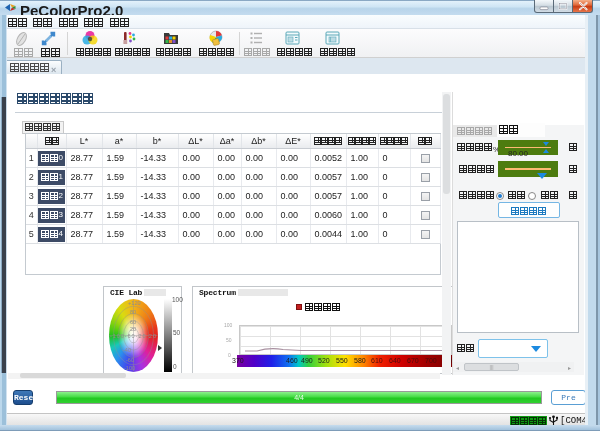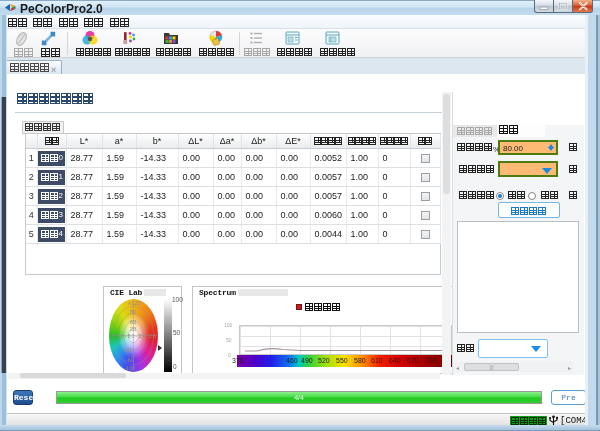--- a/index.html
+++ b/index.html
@@ -6,21 +6,21 @@
 #win{position:absolute;left:0;top:0;width:600px;height:431px;background:#fff;overflow:hidden}
 .abs{position:absolute}
 
 .h{display:inline-block;vertical-align:top;box-sizing:border-box;border:1px solid currentColor;background-image:linear-gradient(currentColor,currentColor),linear-gradient(currentColor,currentColor),linear-gradient(currentColor,currentColor);background-repeat:no-repeat}
 .h9{width:9px;height:9px;background-size:7px 1px,1px 7px,7px 1px;background-position:0 2px,3px 0,0 5px;margin-right:1px}
 .h8{width:8px;height:8px;background-size:6px 1px,1px 6px,6px 1px;background-position:0 2px,3px 0,0 4px;margin-right:1px}
 .h11{width:10px;height:11px;background-size:8px 2px,2px 9px,8px 2px;background-position:0 2px,4px 0,0 6px;margin-right:1px}
 
 #titlebar{left:0;top:0;width:600px;height:15px;background:linear-gradient(180deg,#e3f1fb 0%,#cfe5f5 40%,#b8d4ea 55%,#c4dcef 100%);border-top:1px solid #8aa8c4}
 #ticon{left:5px;top:2px;width:11px;height:11px}
-#ttext{left:20px;top:2px;font-size:12px;font-weight:bold;color:#1a1a1a}
+#ttext{left:20px;top:2px;font-size:15px;font-weight:bold;color:#1a1a1a}
 .capbtn{top:0;height:13px;border:1px solid #5a6a78;border-top:none;background:linear-gradient(180deg,#f4f8fb 0%,#d4dde4 45%,#b9c6d0 50%,#d2dde6 100%)}
 #btnmin{left:534px;width:20px;border-radius:0 0 0 3px}
 #btnmax{left:553px;width:20px}
 #btnclose{left:572px;width:21px;border-radius:0 0 3px 0;background:linear-gradient(180deg,#f5b08a 0%,#e06a3c 40%,#c83c14 55%,#e8764a 100%)}
 
 #menubar{left:0;top:15px;width:600px;height:14px;background:linear-gradient(180deg,#fafdfe,#eef4fa);border-bottom:1px solid #d8e0e8;color:#222}
 .mi{position:absolute;top:3px;line-height:9px}
 
 #toolbar{left:0;top:29px;width:600px;height:29px;background:linear-gradient(180deg,#fcfcfd,#f0f1f3);border-bottom:1px solid #d0d0d0}
 .tlabel{position:absolute;top:19px;font-size:8px;color:#222;white-space:nowrap;line-height:9px}
@@ -46,21 +46,21 @@
 .cb{display:inline-block;width:9px;height:9px;border:1px solid #9aa0a8;background:linear-gradient(180deg,#f4f4f4,#e4e4e4);vertical-align:middle}
 
 .panel{border:1px solid #c2c6ca;background:#fff}
 .ptitle{position:absolute;left:6px;top:1px;font-family:"Liberation Mono",monospace;font-size:8px;font-weight:bold;color:#111;height:9px;line-height:9px;letter-spacing:-0.2px}
 .pbar{position:absolute;top:2px;height:7px;background:#e8e8e8}
 
 #vscroll{left:442px;top:92px;width:9px;height:283px;background:#f2f3f4}
 #vthumb{left:1px;top:2px;width:7px;height:100px;background:#dcdee0;border-radius:3px}
 #rpanel span{line-height:8px}
 #rpanel{left:452px;top:92px;width:132px;height:283px;background:#f4f5f6;overflow:hidden;border-left:1px solid #dcdcdc}
-.bluebox{position:absolute;border:2px solid #4d7c0f;background:#fdba74}
+.bluebox{position:absolute;border:7px solid #4d7c0f;background:#fdba74}
 #hscroll2{position:absolute;left:0px;top:270px;width:121px;height:10px;background:#f0f1f2}
 
 #resetbtn{left:13px;top:390px;width:20px;height:15px;background:linear-gradient(180deg,#3e78b8,#1e4e8e);border:1px solid #163e6e;border-radius:3px;color:#fff;font-size:8px;font-weight:bold;text-align:center;line-height:13px;font-family:"Liberation Mono",monospace}
 #progress{left:56px;top:391px;width:486px;height:13px;border:1px solid #999;background:linear-gradient(180deg,#8cf08c 0%,#44dc44 45%,#22c822 55%,#30d030 100%)}
 #ptext{position:absolute;left:0;top:2px;width:100%;text-align:center;font-size:7px;color:#eafdea}
 #prebtn{left:551px;top:390px;width:35px;height:15px;background:#fff;border:1px solid #5a9fd4;border-radius:3px;color:#3a7ab8;font-size:8px;text-align:center;line-height:13px;font-family:"Liberation Mono",monospace}
 #statusbar{left:0;top:413px;width:600px;height:14px;background:linear-gradient(180deg,#f8f8f8,#dfdfdf);border-top:1px solid #c4c4c4}
 #greenbox{position:absolute;left:510px;top:2px;width:37px;height:10px;background:#0f9b13;color:#063206;padding:1px 0 0 1px;line-height:8px}
 #com{position:absolute;left:560px;top:2px;font-size:9px;color:#111;font-family:"Liberation Mono",monospace}
 

